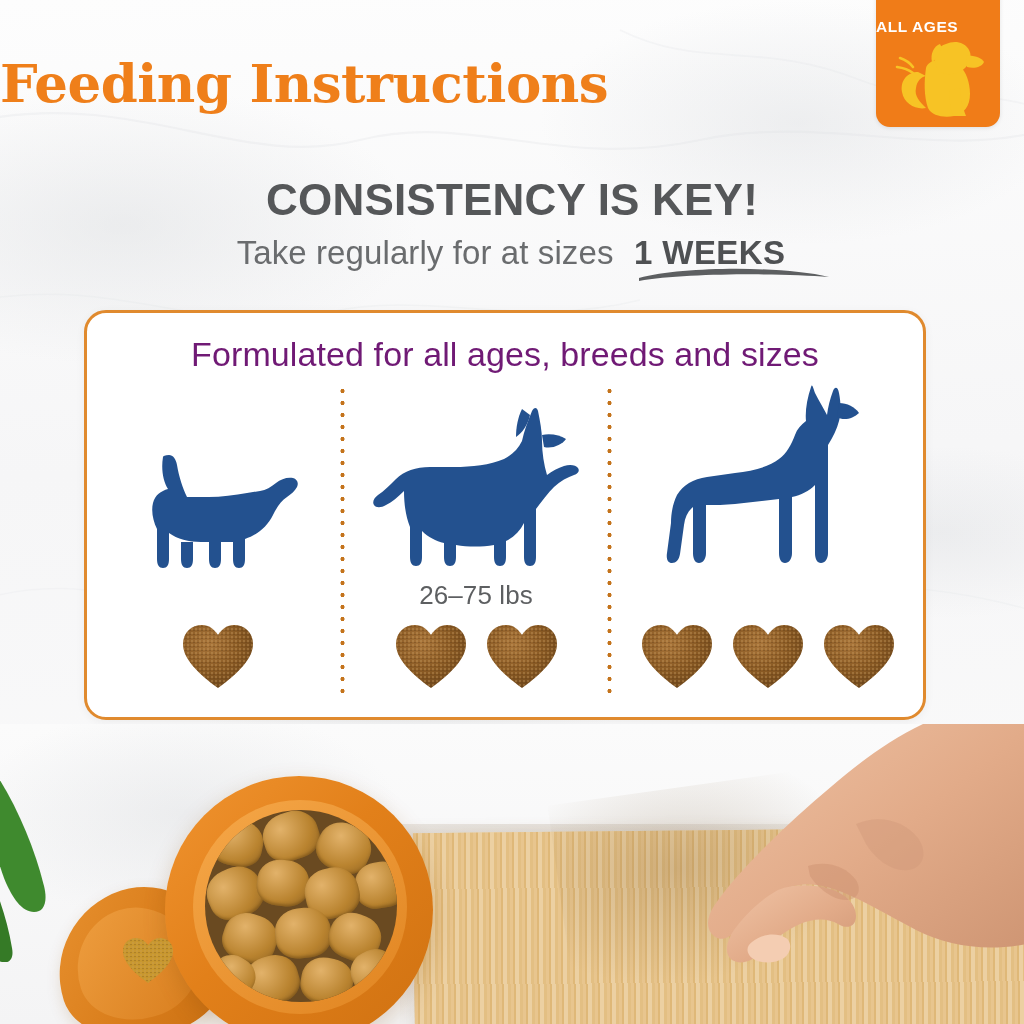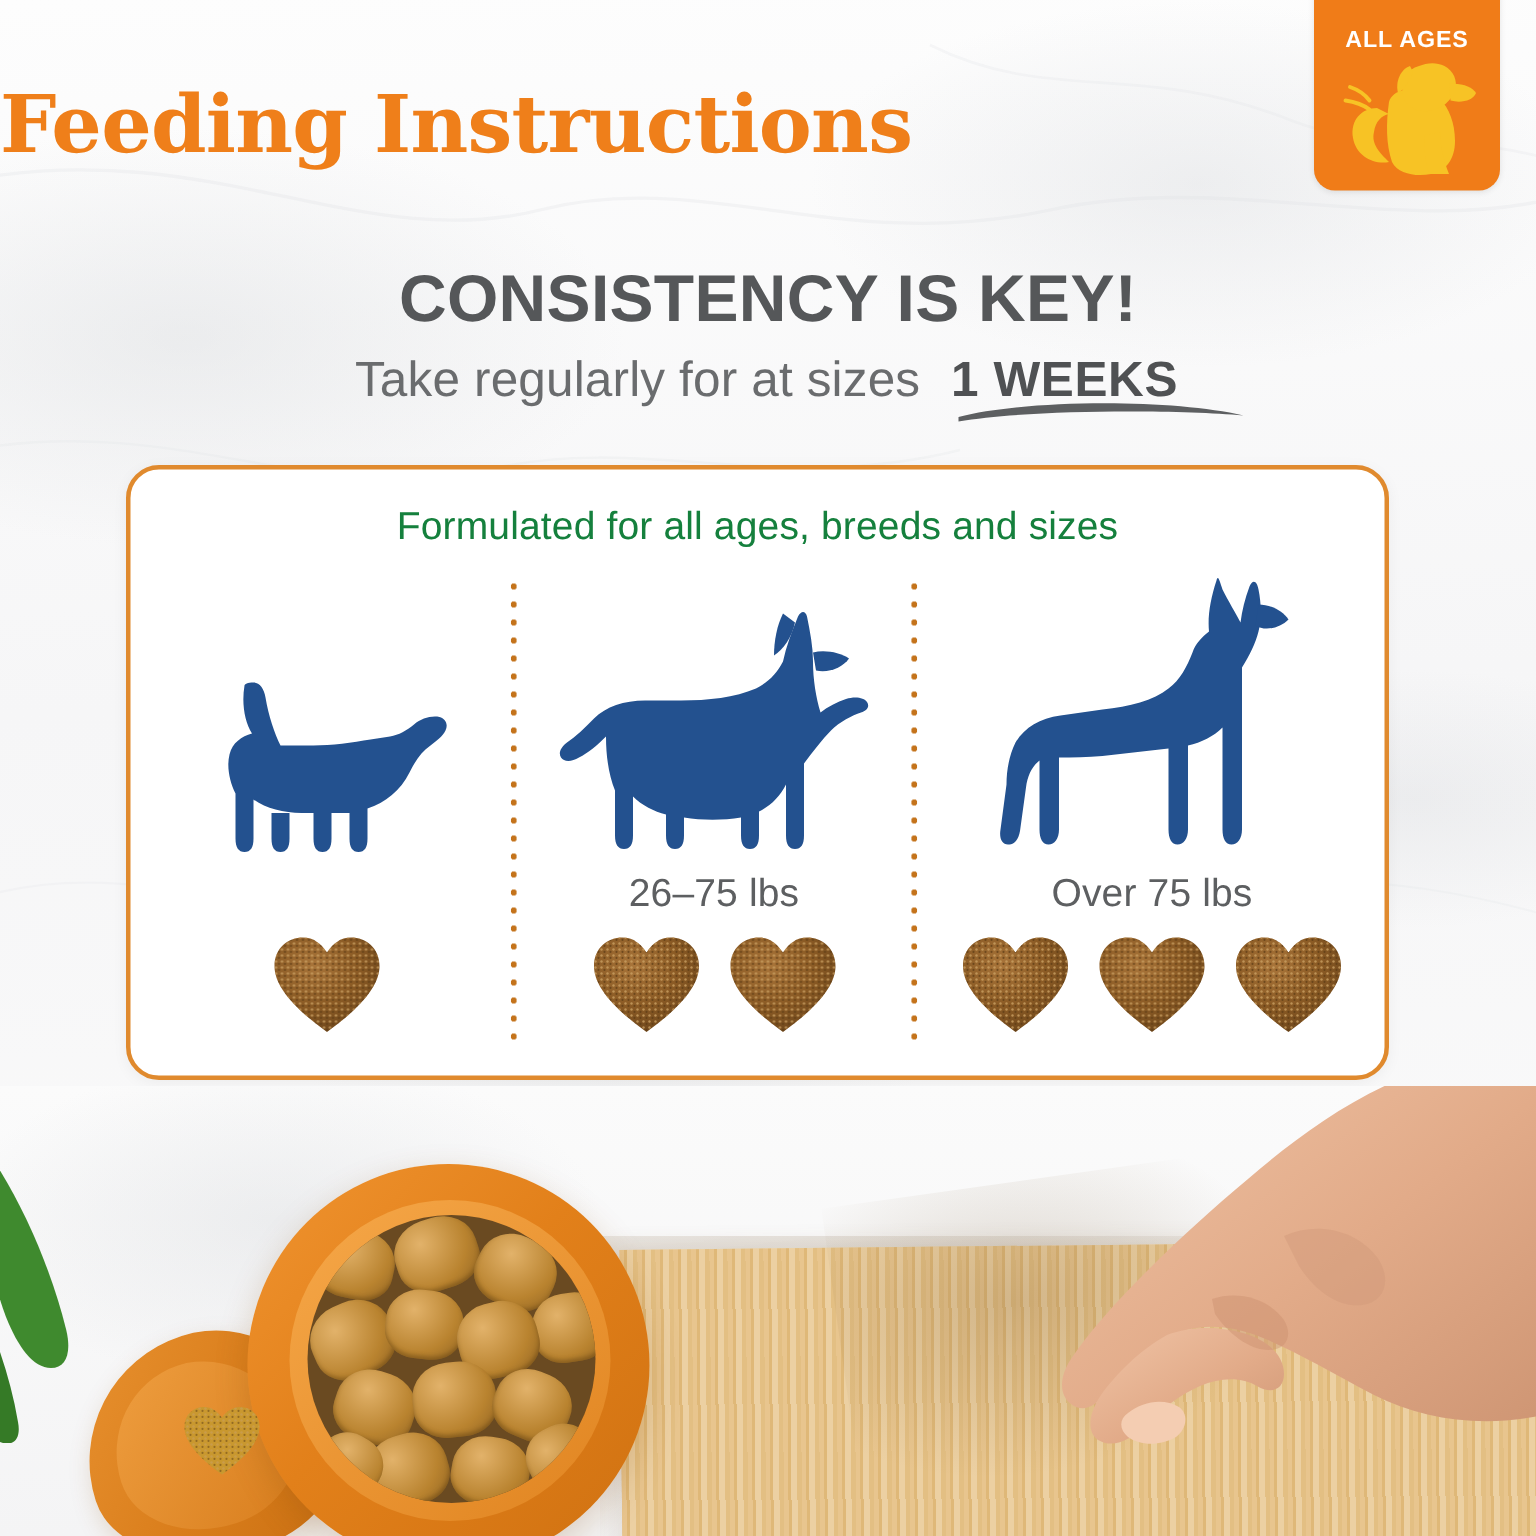--- a/index.html
+++ b/index.html
@@ -27,21 +27,21 @@
 
   
   .badge {
     position:absolute; left:876px; top:-8px; width:124px; height:135px;
     background:#f07c18;
     border-radius:0 0 14px 14px;
     box-shadow:0 1px 4px rgba(0,0,0,.10);
   }
   .badge-text {
     position:absolute; top:26px; left:0; width:100%;
-    text-align:center; color:#ffffff;
+    color:#ffffff;
     font-size:15.5px; font-weight:bold; letter-spacing:.6px;
   }
   .badge-dog { position:absolute; left:12px; top:44px; width:100px; height:84px; }
 
   
   .title {
     position:absolute; top:56px; left:0; width:1024px; text-align:left;
     font-family:"DejaVu Serif", serif;
     font-weight:bold; font-size:53px; letter-spacing:-.5px;
     color:#ef7f1a; line-height:1.05;
@@ -62,21 +62,21 @@
   .swoosh { position:absolute; left:636px; top:262px; width:196px; height:22px; }
 
   
   .card {
     position:absolute; left:84px; top:310px; width:842px; height:410px;
     background:#ffffff; border:3px solid #e08a2e; border-radius:22px;
     box-shadow:0 2px 10px rgba(0,0,0,.05);
   }
   .card-caption {
     position:absolute; top:22px; left:0; width:100%; text-align:center;
-    font-size:26px; color:#15803d; letter-spacing:.1px;
+    font-size:34px; color:#701a75; letter-spacing:.1px;
   }
 
   
   .divider {
     position:absolute; top:72px; width:5px; height:315px;
     background-image:radial-gradient(circle, #c4731b 1.9px, rgba(0,0,0,0) 2.2px);
     background-size:5px 12px; background-repeat:repeat-y;
   }
   .divider.d1 { left:253px; }
   .divider.d2 { left:520px; }
@@ -314,21 +314,20 @@
             C42,178 45,174 45,168 L45,120 C54,120 64,120 74,119
             L118,114 L118,168 C118,174 120,178 124,178
             C128,178 131,174 131,168 L131,112 C140,110 148,106 154,100
             L154,168 C154,174 156,178 160,178 C164,178 167,174 167,168
             L167,60 C172,52 176,44 178,36 C180,28 180,18 178,8
             C177,2 174,1 172,6 C169,14 167,22 166,30
             C163,24 158,16 154,8 C152,2 151,-2 150,2 Z"></path>
           <path fill="#23518f" d="M178,18 C186,18 194,22 198,28 C192,34 182,36 176,32 Z"></path>
         </svg>
       </div>
-      <div class="wt-label">Over 75 lbs</div>
       <div class="kibbles">
         <svg class="kibble" viewBox="0 0 78 72">
           <path d="M39,68 C14,50 4,36 4,24 C4,12 13,5 23,5 C30,5 35,9 39,15
             C43,9 48,5 55,5 C65,5 74,12 74,24 C74,36 64,50 39,68 Z" fill="url(#kg1)"></path>
           <path d="M39,68 C14,50 4,36 4,24 C4,12 13,5 23,5 C30,5 35,9 39,15
             C43,9 48,5 55,5 C65,5 74,12 74,24 C74,36 64,50 39,68 Z" fill="url(#kp1)"></path>
         </svg>
         <svg class="kibble" viewBox="0 0 78 72">
           <path d="M39,68 C14,50 4,36 4,24 C4,12 13,5 23,5 C30,5 35,9 39,15
             C43,9 48,5 55,5 C65,5 74,12 74,24 C74,36 64,50 39,68 Z" fill="url(#kg1)"></path>

